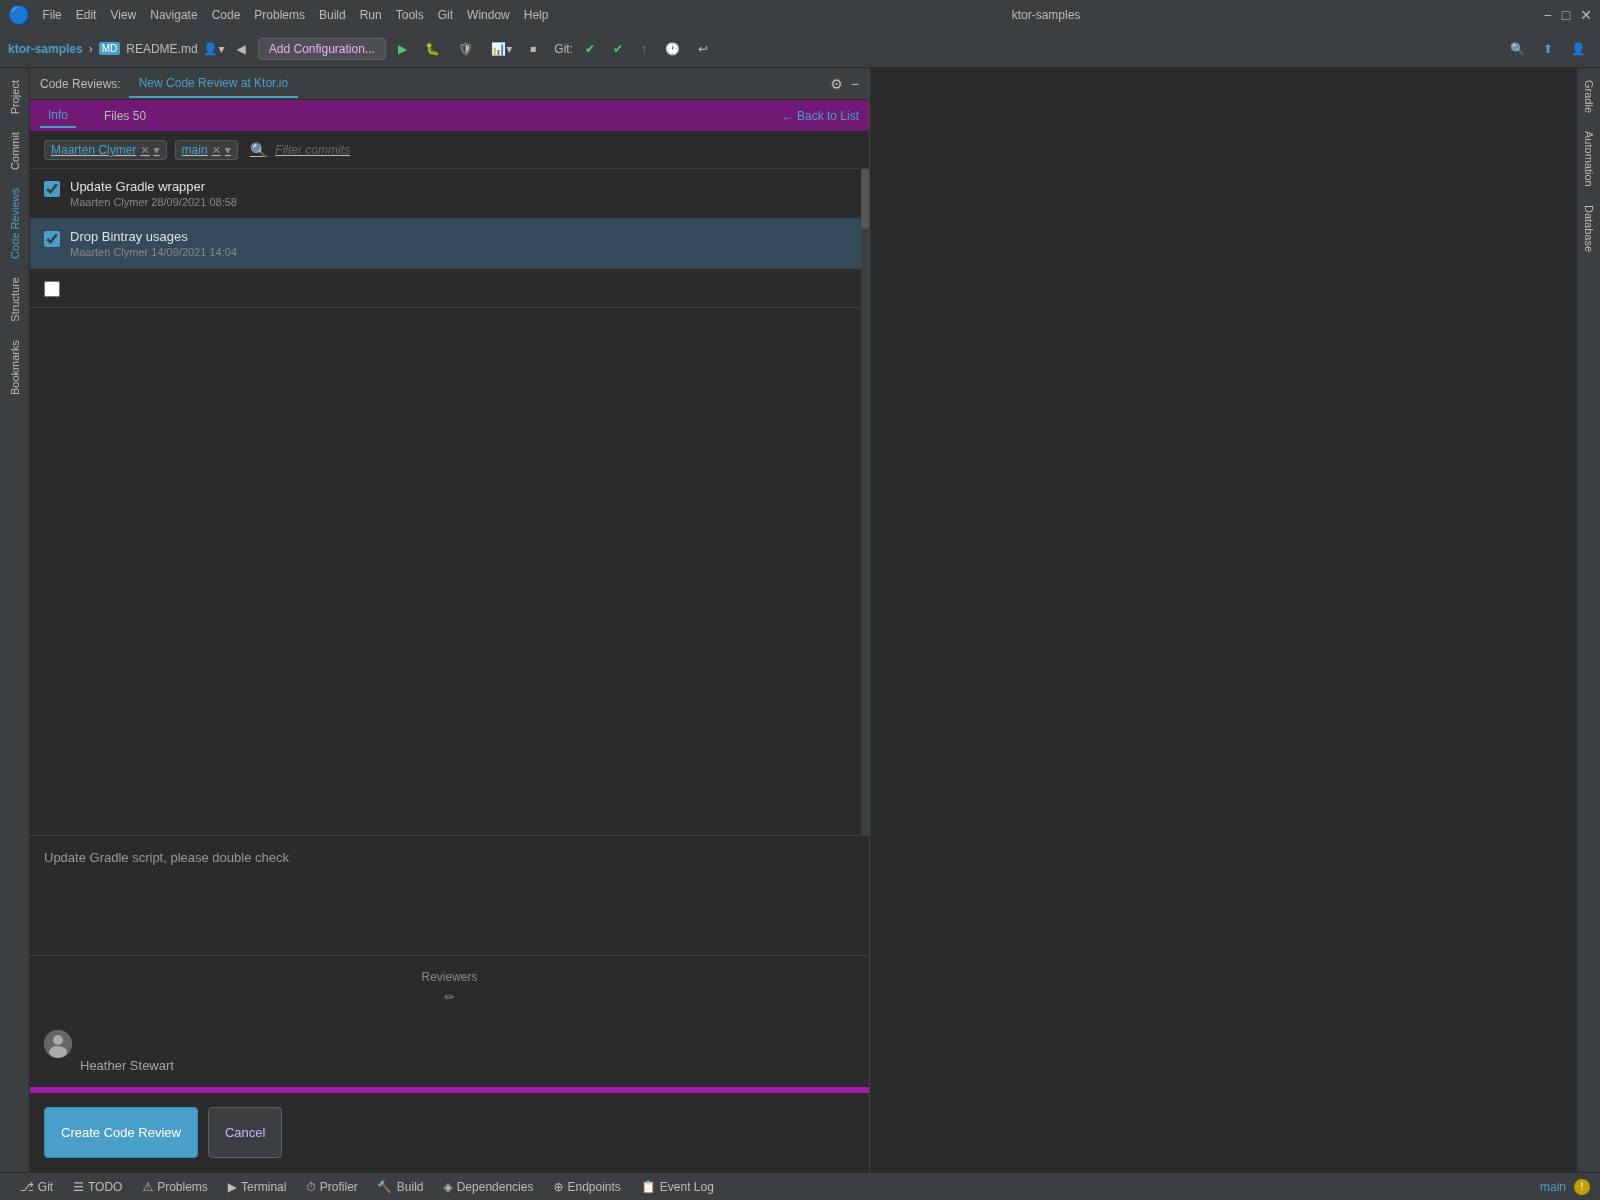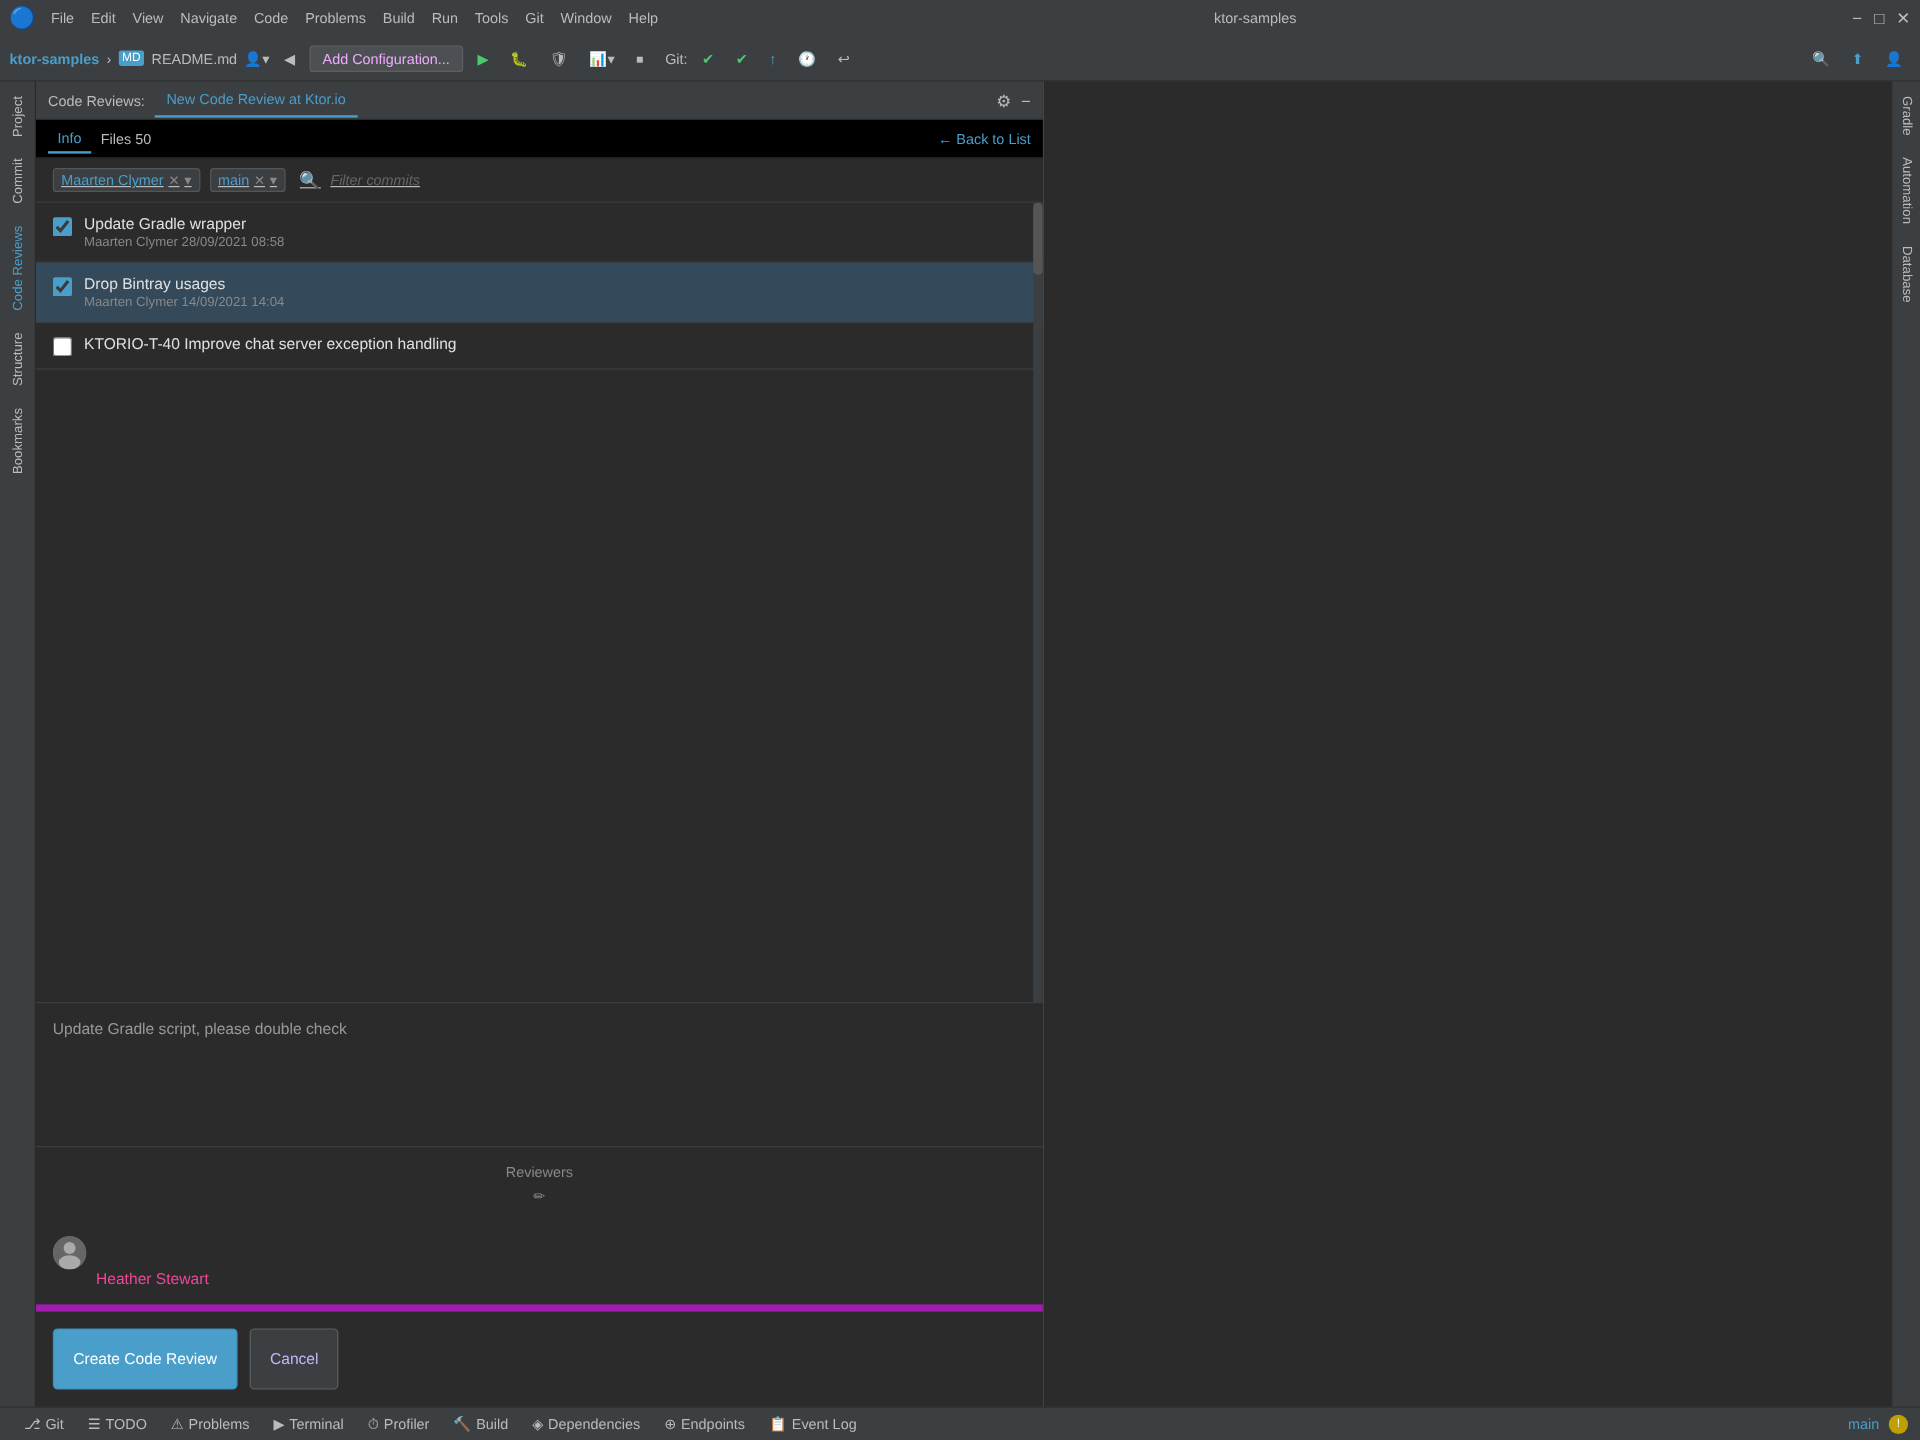--- a/index.html
+++ b/index.html
@@ -153,25 +153,25 @@
     .panel-header-minus {
       color: #bbbbbb;
       cursor: pointer;
       font-size: 14px;
     }
 
     
     .tab-row {
       display: flex;
       align-items: center;
-      background: #000000;
+      background: #701a75;
       border-bottom: 1px solid #2b2b2b;
       padding: 0 10px;
       height: 32px;
-      gap: 0;
+      gap: 20px;
     }
     .tab-btn {
       font-size: 12px;
       padding: 4px 8px;
       cursor: pointer;
       color: #bbbbbb;
       border: none;
       background: none;
     }
     .tab-btn.active {
@@ -295,21 +295,21 @@
       height: 28px;
       border-radius: 50%;
       background: #666;
       display: flex;
       align-items: center;
       justify-content: center;
       font-size: 10px;
       color: #ddd;
       overflow: hidden;
     }
-    .reviewer-name { font-size: 13px; color: #ec4899; margin-top: 44px; }
+    .reviewer-name { font-size: 13px; color: #a3a3a3; margin-top: 44px; }
 
     
     .action-buttons {
       display: flex;
       gap: 10px;
       padding: 14px;
       border-top: 6px solid #a21caf;
       background: #2b2b2b;
     }
     .create-review-btn {
@@ -503,24 +503,20 @@
   </div>
           <div class="commit-item selected">
     <input type="checkbox" class="commit-checkbox" checked="" style="">
     <div class="commit-content">
       <div class="commit-title">Drop Bintray usages</div>
       <div class="commit-meta">Maarten Clymer 14/09/2021 14:04</div>
     </div>
   </div>
           <div class="commit-item">
     <input type="checkbox" class="commit-checkbox" style="">
-    <div class="commit-content">
-      <div class="commit-title">KTORIO-T-40 Improve chat server exception handling</div>
-
-    </div>
   </div>
         </div>
       <div class="scrollbar" style="position:absolute;right:0;top:0;height:100%;">
         <div class="scrollbar-thumb"></div>
       </div>
     </div>
 
     <div class="description-area">
       <span>Update Gradle script, please double check</span>
     </div>

